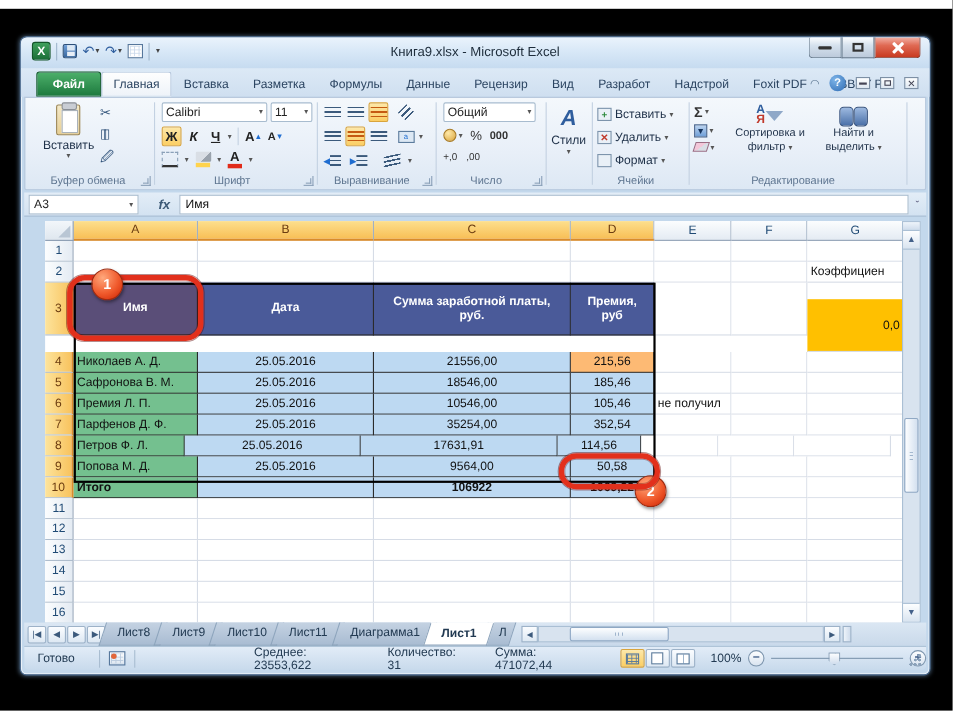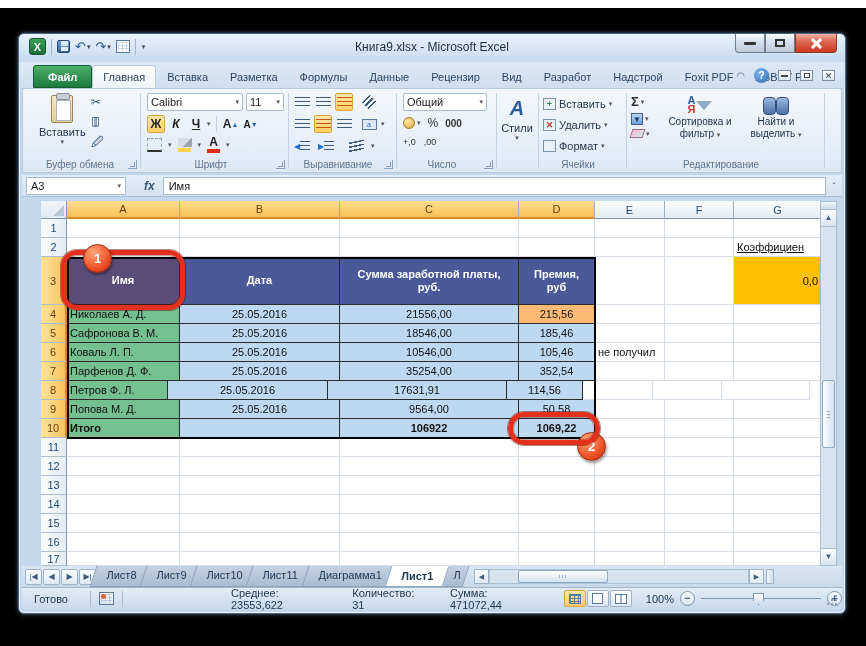--- a/index.html
+++ b/index.html
@@ -101,21 +101,21 @@
   .colhdr { background:linear-gradient(#fbfdfe,#e4ebf3); border-right:1px solid #9fb0c4; border-bottom:1px solid #8396ad;
     color:#1f4a74; justify-content:center; font-size:11px; }
   .colhdr.sel { background:linear-gradient(#fddf8d,#f8bf56); border-bottom:2px solid #d98b2b; color:#6b3c10; }
   .rowhdr { background:linear-gradient(90deg,#fbfdfe,#e4ebf3); border-right:1px solid #8396ad; border-bottom:1px solid #aebdcd;
     color:#1f4a74; justify-content:center; font-size:11px; }
   .rowhdr.sel { background:linear-gradient(90deg,#fde49c,#f8c35e); border-right:2px solid #d98b2b; color:#6b3c10; }
   .corner { background:linear-gradient(#f2f6fa,#dfe7ef); border-right:1px solid #8396ad; border-bottom:1px solid #8396ad; position:relative;}
   .corner:before { content:""; position:absolute; right:2px; bottom:2px; border-left:11px solid transparent; border-bottom:11px solid #b9c6d4; }
   .tblcell { border-right:1px solid #2b2b2b; border-bottom:1px solid #2b2b2b; }
   .hdrcell { justify-content:center; text-align:center; font-weight:bold; color:#fff; white-space:pre-line; line-height:13px; font-size:11px; }
-  .ctr { justify-content:center; } .rgt { justify-content:flex-end; } .bold { font-weight:bold; }
+  .ctr { justify-content:center; } .rgt { justify-content:flex-end;margin-top:15px; } .bold { font-weight:bold; }
   .sel-border { position:absolute; border:2px solid #000; pointer-events:none; }
 
   
   .anno-rect { position:absolute; border:5px solid #e2301c; border-radius:16px; box-shadow:0 0 0 1px rgba(90,0,0,.45), inset 0 0 0 1px rgba(90,0,0,.35); pointer-events:none; }
   .badge { position:absolute; width:29px; height:29px; border-radius:50%;
     background:radial-gradient(circle at 35% 28%, #ffa87c, #f05a2c 55%, #d83410 85%);
     border:1px solid #9c2a10; color:#fff; font-weight:bold; font-size:13px;
     display:flex; align-items:center; justify-content:center; box-shadow:1px 2px 3px rgba(0,0,0,.4); }
 
   
@@ -473,21 +473,21 @@
         <div class="cell " style="width: 88px; height: 19px;"></div>
       </div>
       <div class="grow">
         <div class="cell rowhdr" style="width: 26px; height: 19px;">2</div>
         <div class="cell " style="width: 113px; height: 19px;"></div>
         <div class="cell " style="width: 160px; height: 19px;"></div>
         <div class="cell " style="width: 179px; height: 19px;"></div>
         <div class="cell " style="width: 76px; height: 19px;"></div>
         <div class="cell " style="width: 70px; height: 19px;"></div>
         <div class="cell " style="width: 69px; height: 19px;"></div>
-        <div class="cell " style="width: 88px; height: 19px; text-decoration: underline;">Коэффициен</div>
+        <div class="cell " style="width: 88px; height: 19px;">Коэффициен</div>
       </div>
       <div class="grow">
         <div class="cell rowhdr sel" style="width: 26px; height: 48px;">3</div>
         <div class="cell tblcell hdrcell" style="width: 113px; height: 48px; background: rgb(90, 78, 120);">Имя</div>
         <div class="cell tblcell hdrcell" style="width: 160px; height: 48px; background: rgb(74, 90, 153);">Дата</div>
         <div class="cell tblcell hdrcell" style="width: 179px; height: 48px; background: rgb(74, 90, 153);">Сумма заработной платы,
 руб.</div>
         <div class="cell tblcell hdrcell" style="width: 76px; height: 48px; background: rgb(74, 90, 153);">Премия,
 руб</div>
         <div class="cell " style="width: 70px; height: 48px;"></div>
@@ -509,21 +509,21 @@
         <div class="cell tblcell" style="width: 113px; height: 19px; background: rgb(116, 192, 143);">Сафронова В. М.</div>
         <div class="cell tblcell ctr" style="width: 160px; height: 19px; background: rgb(189, 217, 242);">25.05.2016</div>
         <div class="cell tblcell ctr" style="width: 179px; height: 19px; background: rgb(189, 217, 242);">18546,00</div>
         <div class="cell tblcell ctr" style="width: 76px; height: 19px; background: rgb(189, 217, 242);">185,46</div>
         <div class="cell " style="width: 70px; height: 19px;"></div>
         <div class="cell " style="width: 69px; height: 19px;"></div>
         <div class="cell " style="width: 88px; height: 19px;"></div>
       </div>
       <div class="grow">
         <div class="cell rowhdr sel" style="width: 26px; height: 19px;">6</div>
-        <div class="cell tblcell" style="width: 113px; height: 19px; background: rgb(116, 192, 143);">Коваль Л. П.</div>
+        <div class="cell tblcell" style="width: 113px; height: 19px; background: rgb(116, 192, 143);">Премия Л. П.</div>
         <div class="cell tblcell ctr" style="width: 160px; height: 19px; background: rgb(189, 217, 242);">25.05.2016</div>
         <div class="cell tblcell ctr" style="width: 179px; height: 19px; background: rgb(189, 217, 242);">10546,00</div>
         <div class="cell tblcell ctr" style="width: 76px; height: 19px; background: rgb(189, 217, 242);">105,46</div>
         <div class="cell " style="width: 70px; height: 19px;">не получил</div>
         <div class="cell " style="width: 69px; height: 19px;"></div>
         <div class="cell " style="width: 88px; height: 19px;"></div>
       </div>
       <div class="grow">
         <div class="cell rowhdr sel" style="width: 26px; height: 19px;">7</div>
         <div class="cell tblcell" style="width: 113px; height: 19px; background: rgb(116, 192, 143);">Парфенов Д. Ф.</div>

